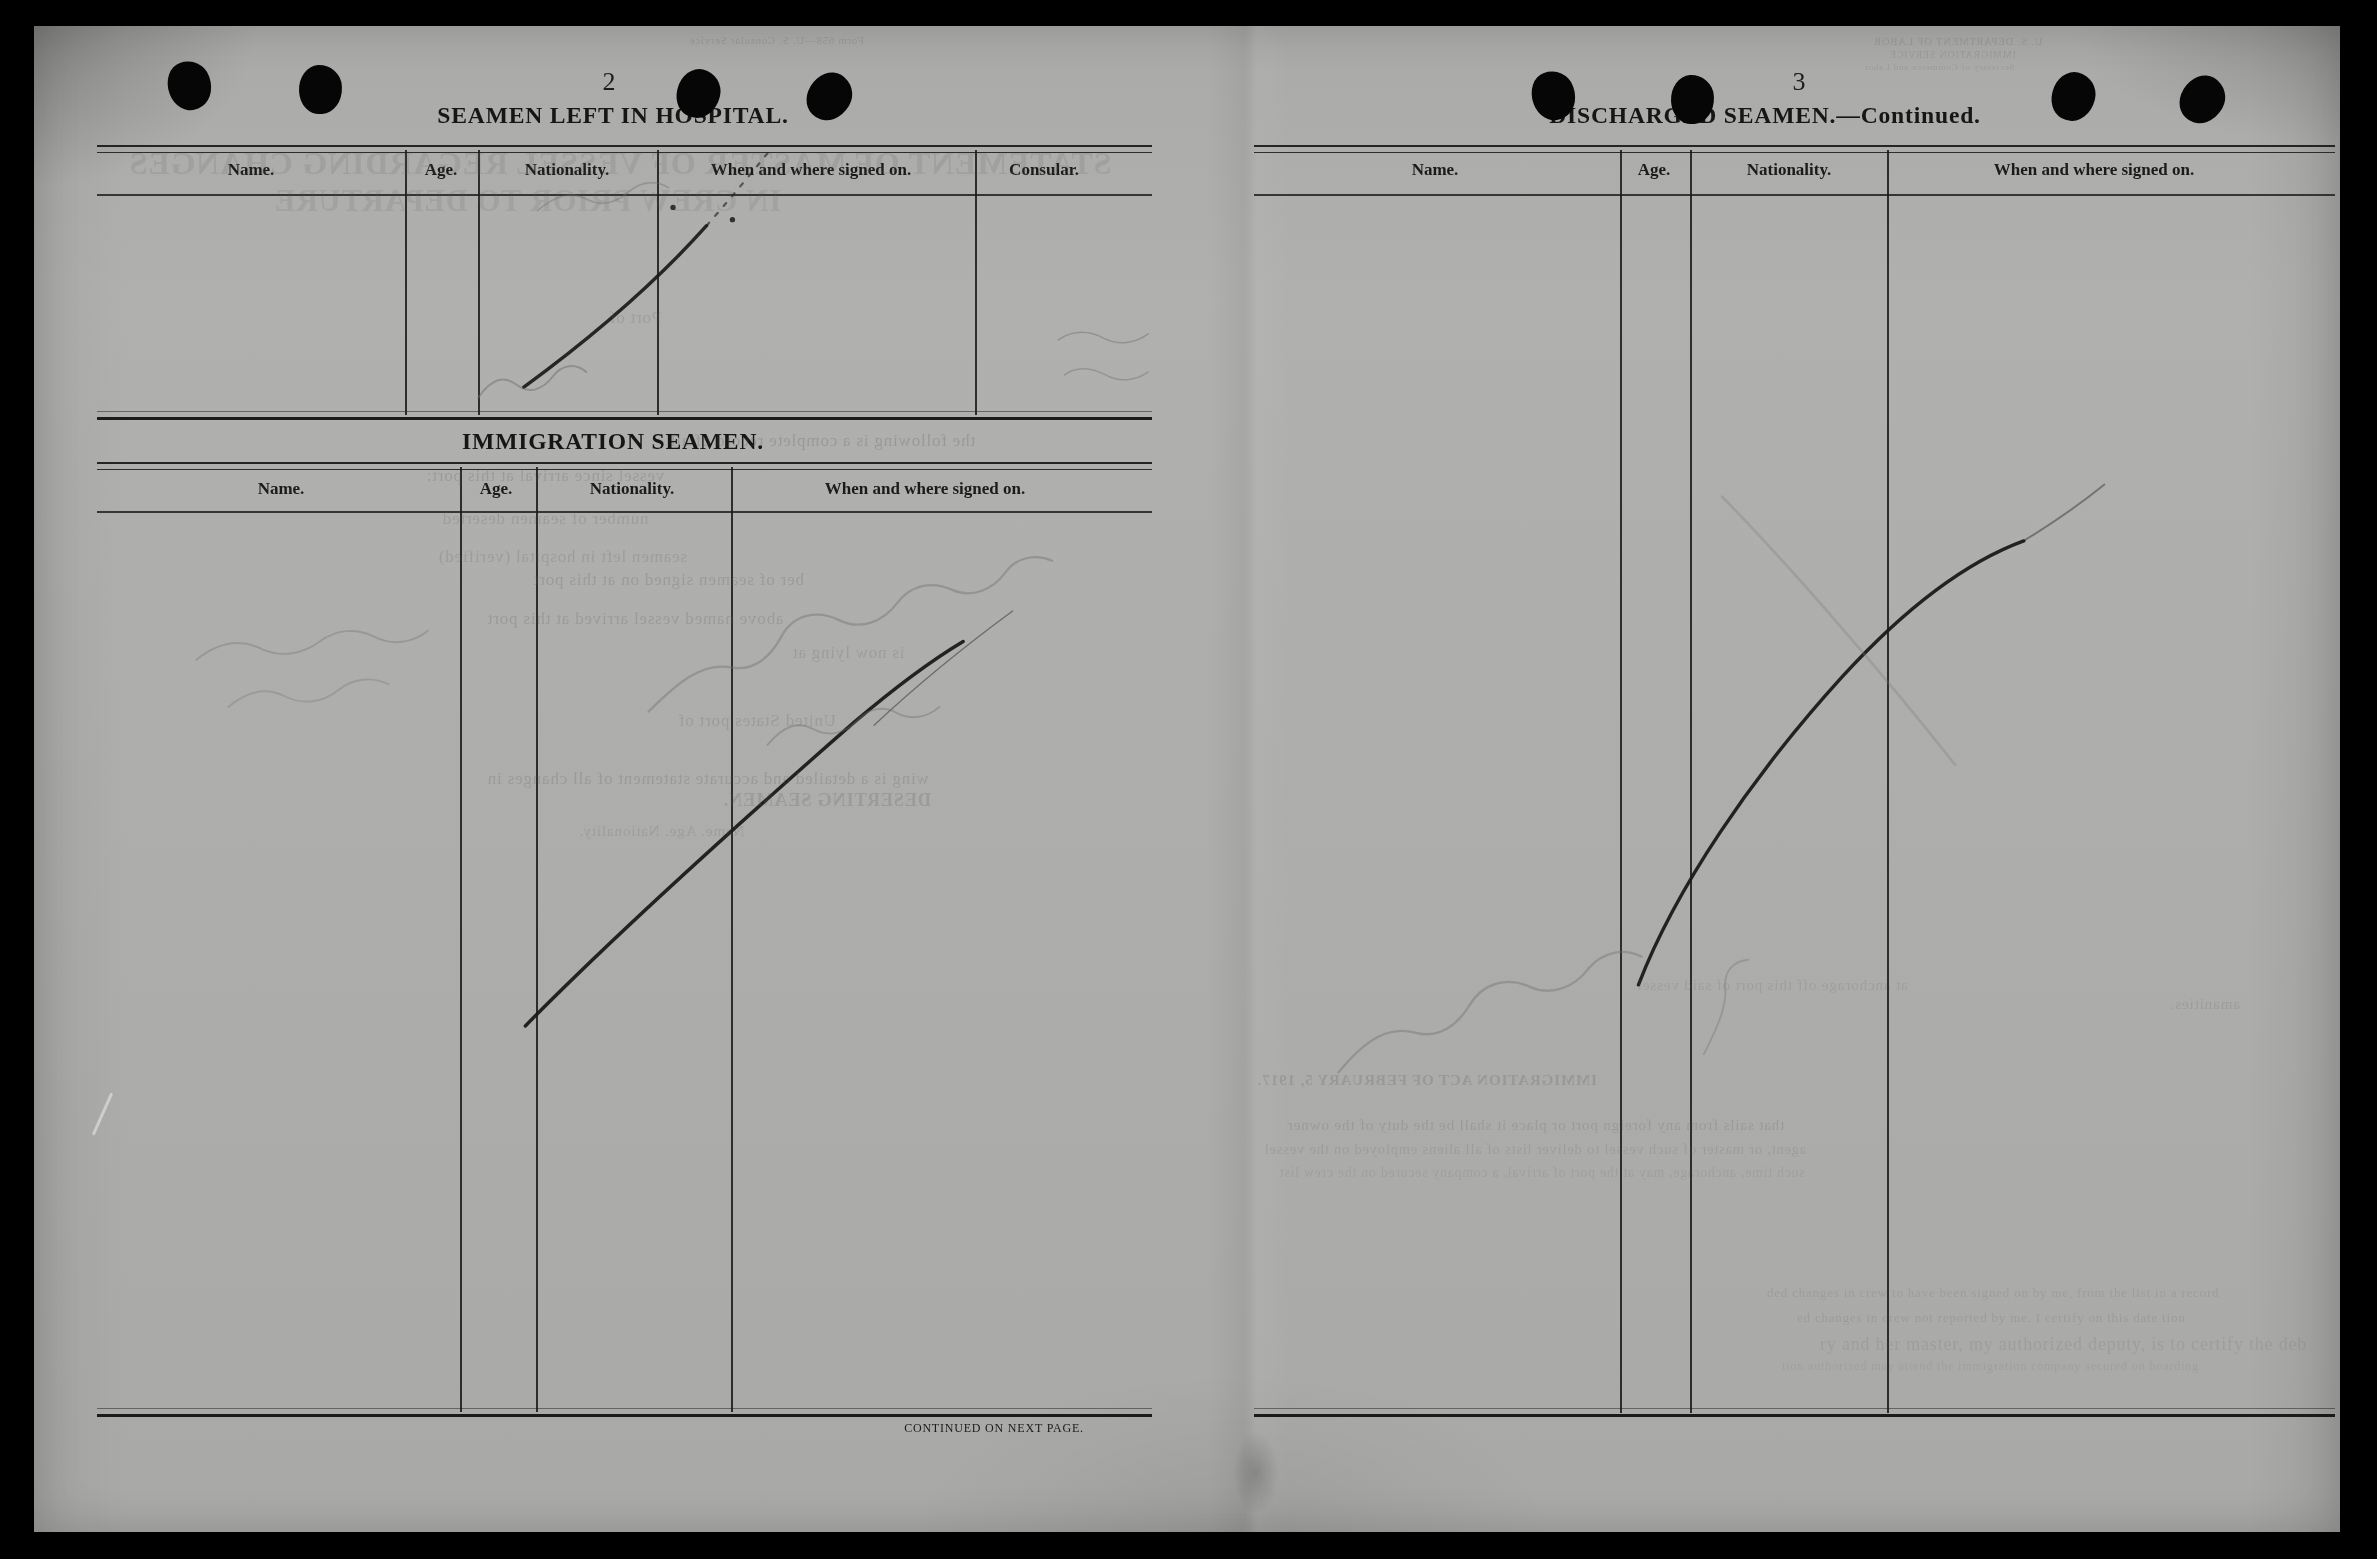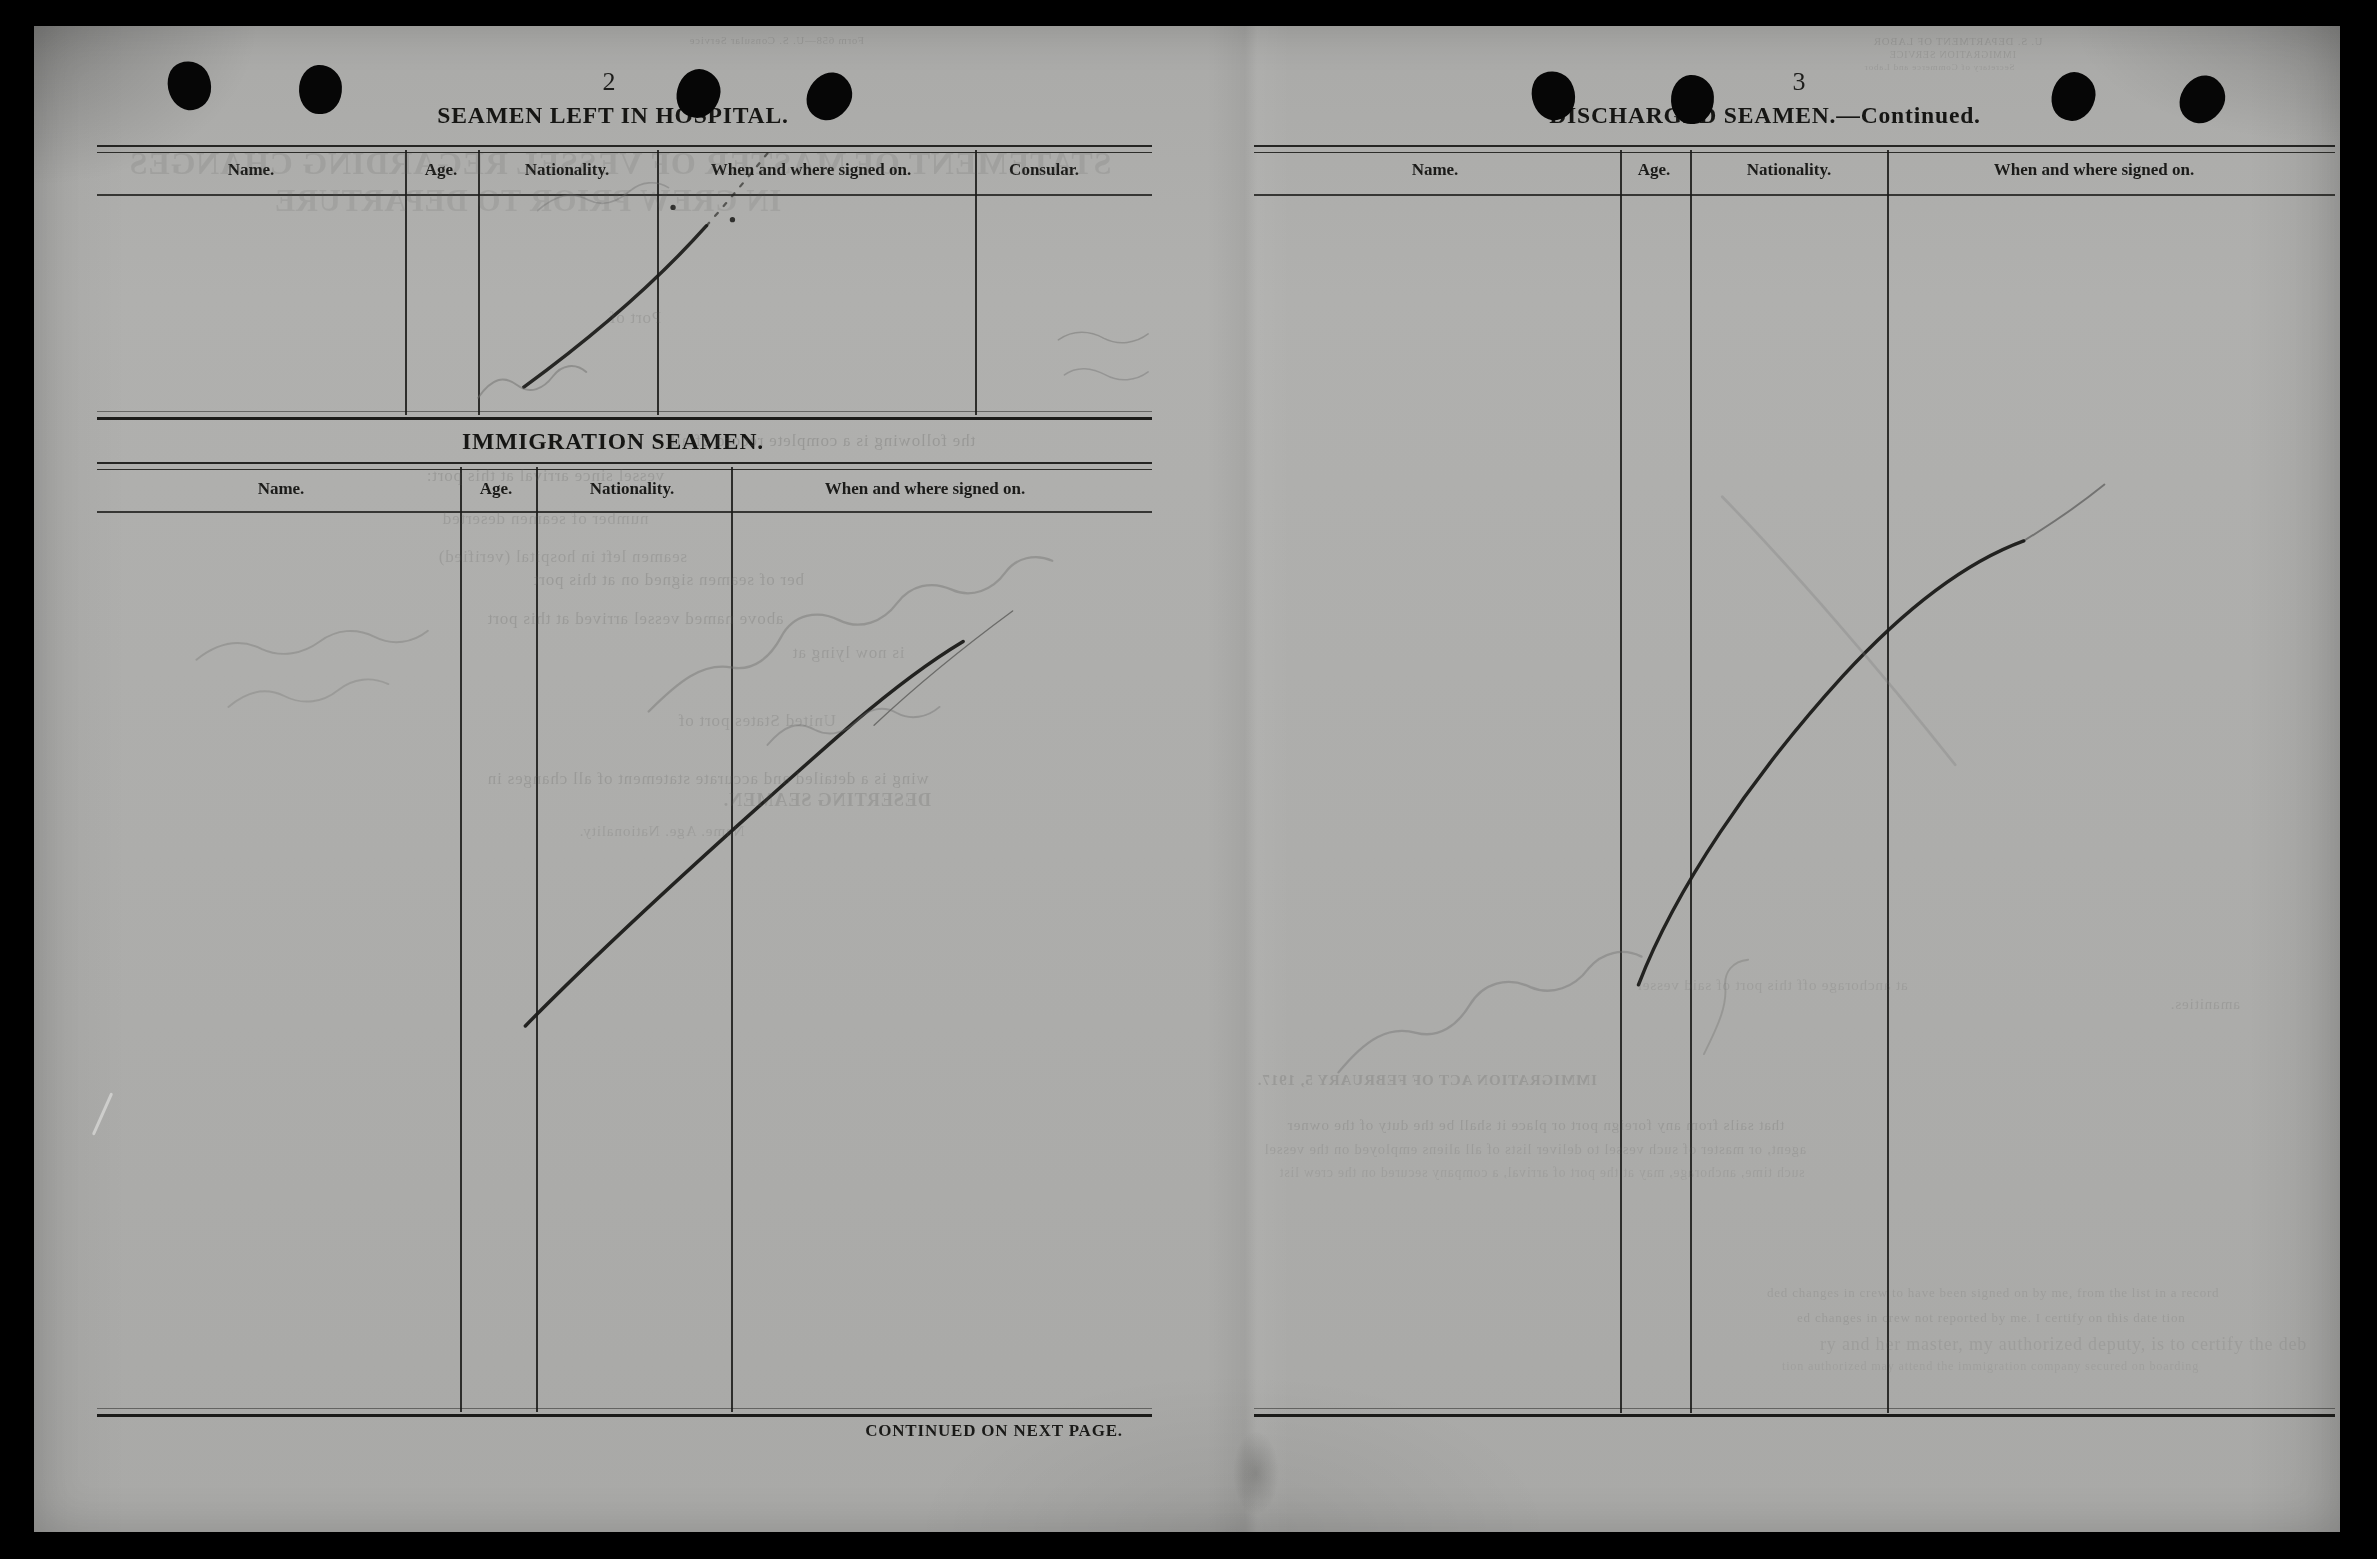--- a/index.html
+++ b/index.html
@@ -16,21 +16,21 @@
   .seam{position:absolute;left:1173px;top:0;width:84px;height:1506px;pointer-events:none;
         background:linear-gradient(90deg, rgba(0,0,0,0) 0%, rgba(0,0,0,.05) 45%, rgba(255,255,255,.04) 60%, rgba(0,0,0,0) 100%);}
   .smudge{position:absolute;left:1199px;top:1405px;width:46px;height:84px;border-radius:50%;
         background:radial-gradient(closest-side, rgba(30,30,28,.22), rgba(0,0,0,0));}
   .scratch{position:absolute;left:67px;top:1065px;width:3px;height:46px;background:rgba(235,235,233,.55);
         transform:rotate(24deg);border-radius:1.5px;}
   .hole{position:absolute;width:43px;height:49px;background:#060606;border-radius:48% 54% 50% 46%/52% 46% 54% 48%;}
   .pageno{position:absolute;transform:translateX(-50%);font-size:26px;color:#1d1d1b;}
   .ptitle{position:absolute;transform:translateX(-50%);font-weight:bold;font-size:23.6px;
           letter-spacing:0.8px;color:#161614;white-space:nowrap;}
-  .footer{position:absolute;transform:translateX(-50%);font-weight:bold;font-size:17px;
+  .footer{position:absolute;transform:translateX(-50%);font-weight:normal;font-size:12px;
           letter-spacing:0.8px;color:#1a1a18;white-space:nowrap;}
   .tbl{position:absolute;}
   .rule-dbl{position:absolute;left:0;right:0;height:5.3px;border-top:2.3px solid #1a1a18;border-bottom:1.5px solid #22221f;opacity:.92;}
   .rule-hdr{position:absolute;left:0;right:0;height:1.5px;background:#21211f;opacity:.85;}
   .rule-bot{position:absolute;left:0;right:0;height:4.6px;border-top:0.8px solid rgba(22,22,20,.5);border-bottom:3px solid #141412;opacity:.95;}
   .vsep{position:absolute;width:1.5px;background:#1b1b19;opacity:.88;}
   .hdrlbl{position:absolute;transform:translateX(-50%);font-weight:bold;font-size:17px;color:#1b1b19;white-space:nowrap;}
   .dashline{position:absolute;left:4.6px;right:4.6px;height:2.3px;opacity:.88;
      background:repeating-linear-gradient(90deg,#29292б 0,#292927 7.6px,rgba(0,0,0,0) 7.6px,rgba(0,0,0,0) 13px);}
   .bleed{position:absolute;color:#585856;white-space:nowrap;pointer-events:none;letter-spacing:0.8px;}

